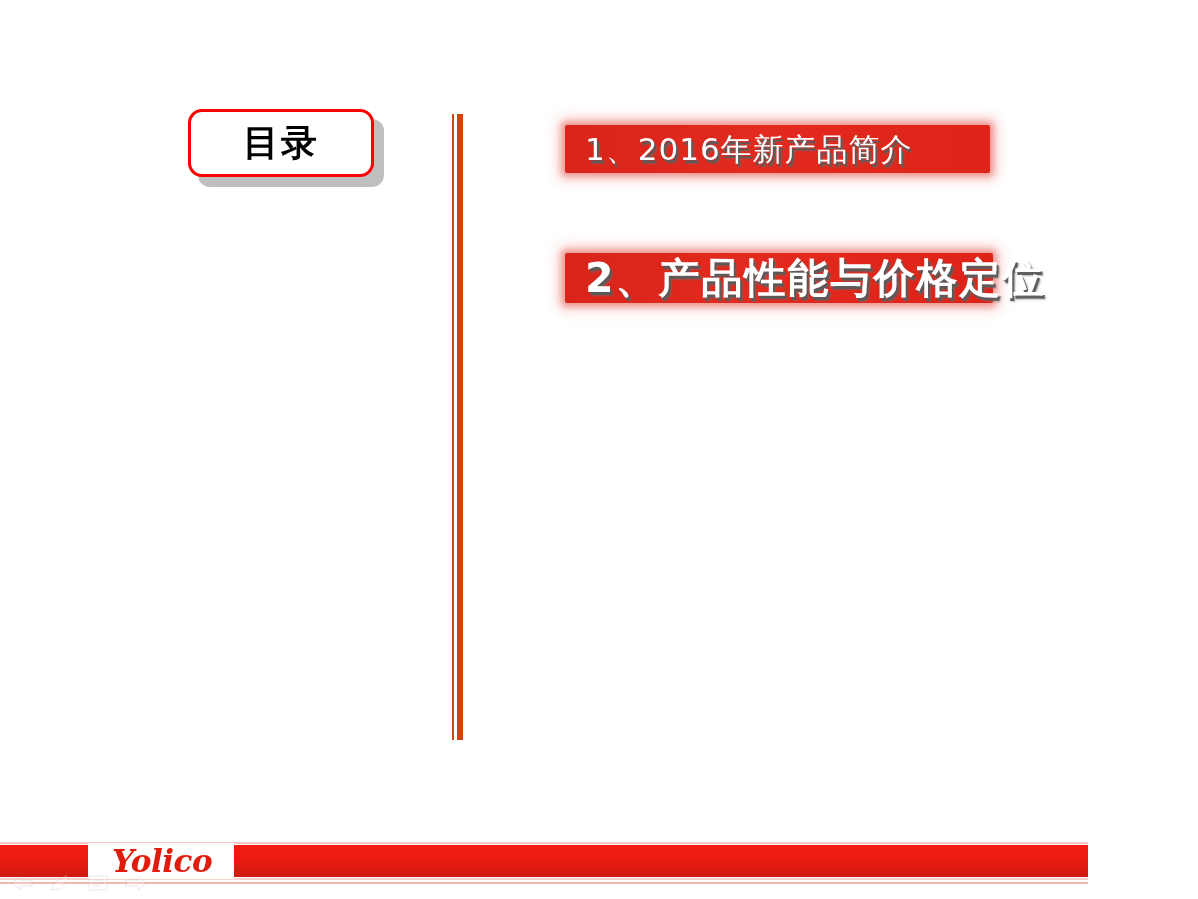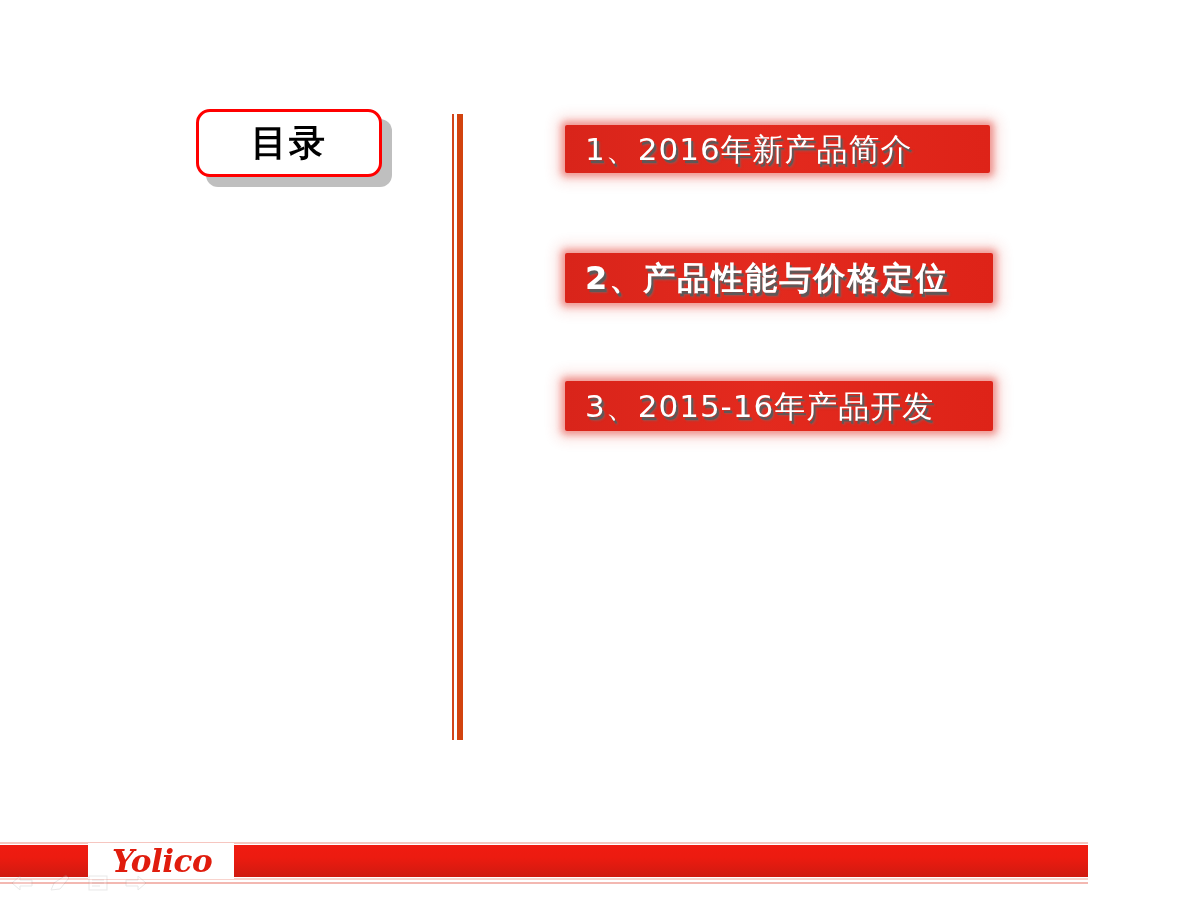--- a/index.html
+++ b/index.html
@@ -18,21 +18,21 @@
   
   .slide {
     position: absolute;
     inset: 0;
     background: #ffffff;
   }
 
   
   .toc-box-wrap {
     position: absolute;
-    left: 196px;
+    left: 188px;
     top: 109px;
     width: 196px;
     height: 83px;
   }
   .toc-box-shadow {
     position: absolute;
     left: 10px;
     top: 10px;
     width: 186px;
     height: 68px;
@@ -120,21 +120,21 @@
 
   .agenda-item.light .agenda-label {
     font-family: "DejaVu Sans", "Liberation Sans", sans-serif;
     font-weight: 400;
     font-size: 31px;
     letter-spacing: 1px;
   }
   .agenda-item.bold .agenda-label {
     font-family: "DejaVu Sans", "Liberation Sans", sans-serif;
     font-weight: 700;
-    font-size: 32px;
+    font-size: 41px;
     letter-spacing: 2px;
   }
 
   #item-0 { top:  15px; width: 425px; height: 48px; }
   #item-1 { top: 143px; width: 428px; height: 50px; }
   #item-2 { top: 271px; width: 428px; height: 50px; }
   #item-3 { top: 400px; width: 428px; height: 48px; }
   #item-4 { top: 530px; width: 287px; height: 46px; }
 
   
@@ -262,23 +262,20 @@
   <div class="agenda">
 
     <div class="agenda-item light" id="item-0">
       <span class="agenda-label">1、2016年新产品简介</span>
     </div>
 
     <div class="agenda-item bold" id="item-1">
       <span class="agenda-label">2、产品性能与价格定位</span>
     </div>
 
-    <div class="agenda-item light" id="item-2">
-      <span class="agenda-label">3、2015-16年产品开发</span>
-    </div>
 
 
 
   </div>
 
   <div class="footer">
     <div class="footer-hairline-top"></div>
     <div class="footer-bar"></div>
     <div class="footer-hairline-bottom"></div>
     <div class="footer-hairline-bottom2"></div>

